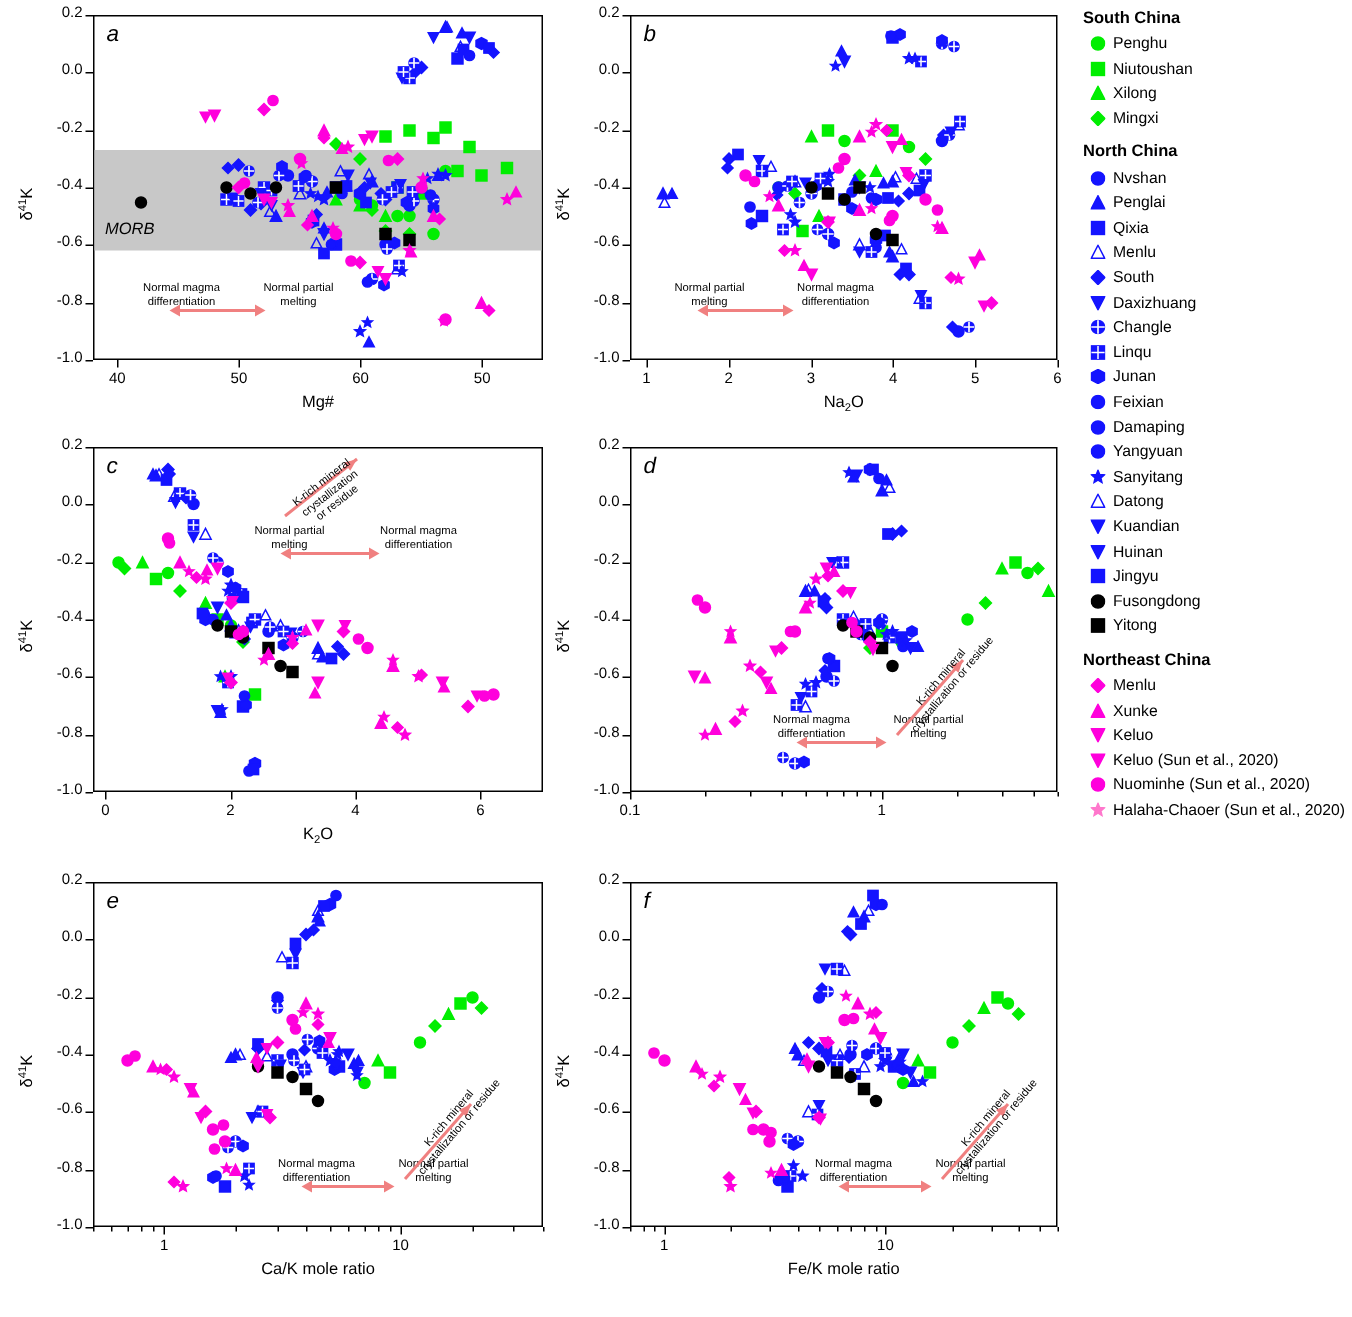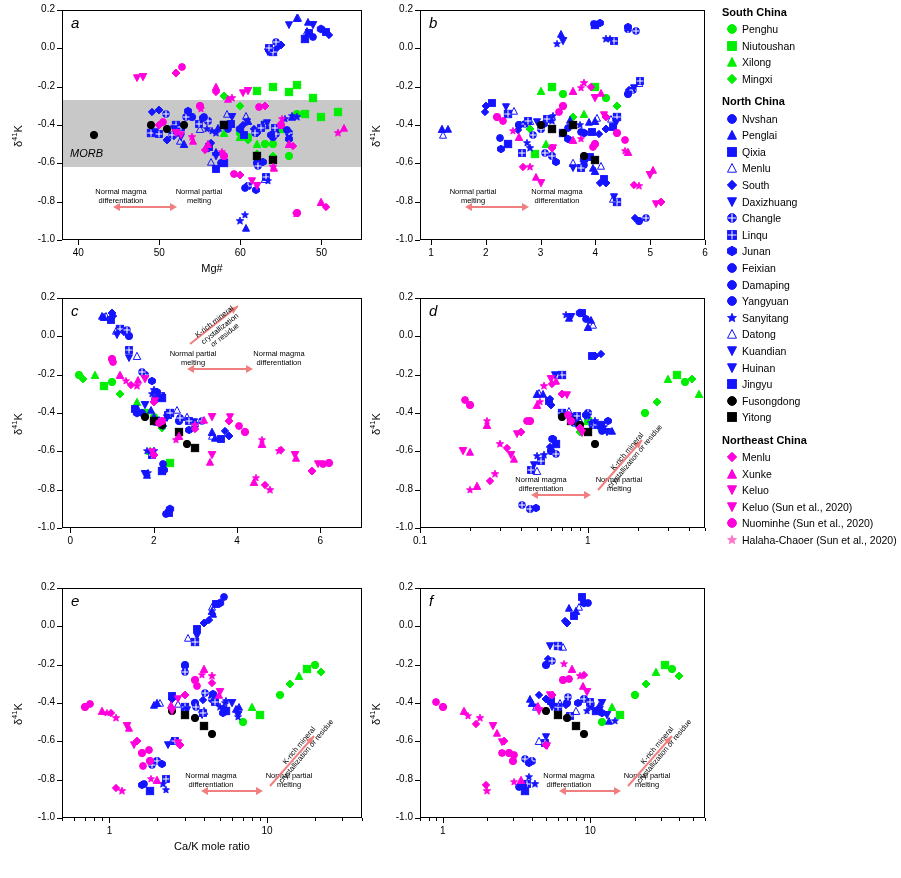--- a/index.html
+++ b/index.html
@@ -951,20 +951,21 @@
       <div class="tick" style="left: 485.769px; top: 240px; width: 1px; height: 5px;"></div>
       <div class="tick-label" style="left: 465.769px; top: 247px; width: 40px;">2</div>
       <div class="tick" style="left: 540.577px; top: 240px; width: 1px; height: 5px;"></div>
       <div class="tick-label" style="left: 520.577px; top: 247px; width: 40px;">3</div>
       <div class="tick" style="left: 595.385px; top: 240px; width: 1px; height: 5px;"></div>
       <div class="tick-label" style="left: 575.385px; top: 247px; width: 40px;">4</div>
       <div class="tick" style="left: 650.192px; top: 240px; width: 1px; height: 5px;"></div>
       <div class="tick-label" style="left: 630.192px; top: 247px; width: 40px;">5</div>
       <div class="tick" style="left: 705px; top: 240px; width: 1px; height: 5px;"></div>
       <div class="tick-label" style="left: 685px; top: 247px; width: 40px;">6</div>
+      <div class="axis-label" style="left: 420px; top: 262px; width: 285px;">Na<span class="sub">2</span>O</div>
       <div class="mk" style="left: 518.654px; top: 125px;">
         <svg width="8.5" height="8.5" viewBox="0 0 8.5 8.5">
           <circle cx="4.25" cy="4.25" r="3.65" fill="#00ee00" stroke="#00ee00" stroke-width="1"></circle>
         </svg>
       </div>
       <div class="mk" style="left: 529.615px; top: 128.833px;">
         <svg width="8.5" height="8.5" viewBox="0 0 8.5 8.5">
           <polygon points="4.25,0.3 8.2,4.25 4.25,8.2 0.3,4.25" fill="#00ee00" stroke="#00ee00" stroke-width="1"></polygon>
         </svg>
       </div>
@@ -1682,20 +1683,21 @@
       <div class="ytick-label" style="left: 22px; top: 521px; width: 33px;">-1.0</div>
       <div class="y-axis-label" style="left: 10px; top: 435px;">δ<span class="sup">41</span>K</div>
       <div class="tick" style="left: 70.3333px; top: 528px; width: 1px; height: 5px;"></div>
       <div class="tick-label" style="left: 50.3333px; top: 535px; width: 40px;">0</div>
       <div class="tick" style="left: 153.667px; top: 528px; width: 1px; height: 5px;"></div>
       <div class="tick-label" style="left: 133.667px; top: 535px; width: 40px;">2</div>
       <div class="tick" style="left: 237px; top: 528px; width: 1px; height: 5px;"></div>
       <div class="tick-label" style="left: 217px; top: 535px; width: 40px;">4</div>
       <div class="tick" style="left: 320.333px; top: 528px; width: 1px; height: 5px;"></div>
       <div class="tick-label" style="left: 300.333px; top: 535px; width: 40px;">6</div>
+      <div class="axis-label" style="left: 62px; top: 550px; width: 300px;">K<span class="sub">2</span>O</div>
       <div class="mk" style="left: 78.6667px; top: 374.667px;">
         <svg width="8.5" height="8.5" viewBox="0 0 8.5 8.5">
           <circle cx="4.25" cy="4.25" r="3.65" fill="#00ee00" stroke="#00ee00" stroke-width="1"></circle>
         </svg>
       </div>
       <div class="mk" style="left: 82.8333px; top: 378.5px;">
         <svg width="8.5" height="8.5" viewBox="0 0 8.5 8.5">
           <polygon points="4.25,0.3 8.2,4.25 4.25,8.2 0.3,4.25" fill="#00ee00" stroke="#00ee00" stroke-width="1"></polygon>
         </svg>
       </div>
@@ -3510,20 +3512,21 @@
       <div class="tick" style="left: 545.891px; top: 818px; width: 1px; height: 3px;"></div>
       <div class="tick" style="left: 557.565px; top: 818px; width: 1px; height: 3px;"></div>
       <div class="tick" style="left: 567.435px; top: 818px; width: 1px; height: 3px;"></div>
       <div class="tick" style="left: 575.985px; top: 818px; width: 1px; height: 3px;"></div>
       <div class="tick" style="left: 583.527px; top: 818px; width: 1px; height: 3px;"></div>
       <div class="tick" style="left: 634.656px; top: 818px; width: 1px; height: 3px;"></div>
       <div class="tick" style="left: 660.618px; top: 818px; width: 1px; height: 3px;"></div>
       <div class="tick" style="left: 679.038px; top: 818px; width: 1px; height: 3px;"></div>
       <div class="tick" style="left: 693.326px; top: 818px; width: 1px; height: 3px;"></div>
       <div class="tick" style="left: 705px; top: 818px; width: 1px; height: 3px;"></div>
+      <div class="axis-label" style="left: 420px; top: 840px; width: 285px;">Fe/K mole ratio</div>
       <div class="mk" style="left: 634.656px; top: 695.333px;">
         <svg width="8.5" height="8.5" viewBox="0 0 8.5 8.5">
           <circle cx="4.25" cy="4.25" r="3.65" fill="#00ee00" stroke="#00ee00" stroke-width="1"></circle>
         </svg>
       </div>
       <div class="mk" style="left: 646.33px; top: 683.833px;">
         <svg width="8.5" height="8.5" viewBox="0 0 8.5 8.5">
           <polygon points="4.25,0.3 8.2,4.25 4.25,8.2 0.3,4.25" fill="#00ee00" stroke="#00ee00" stroke-width="1"></polygon>
         </svg>
       </div>

